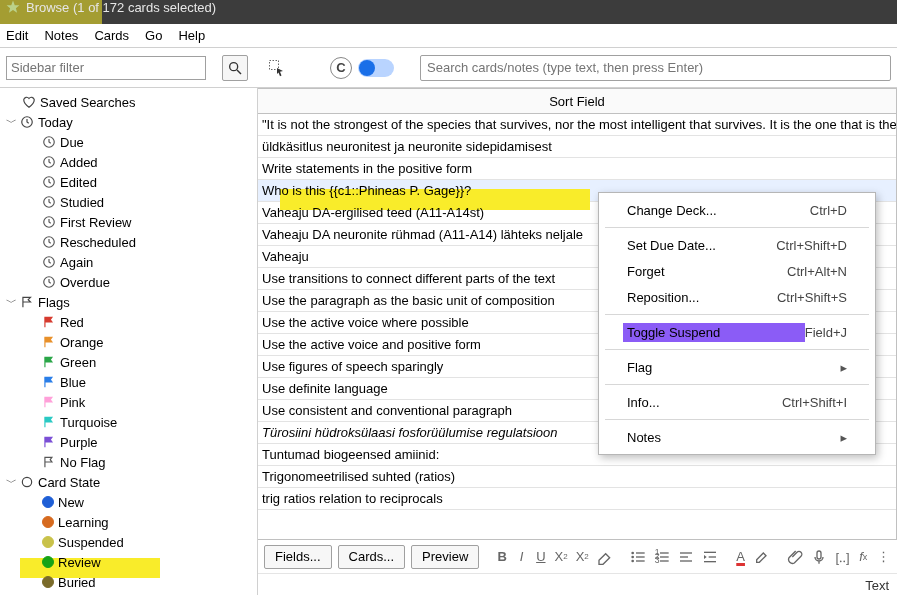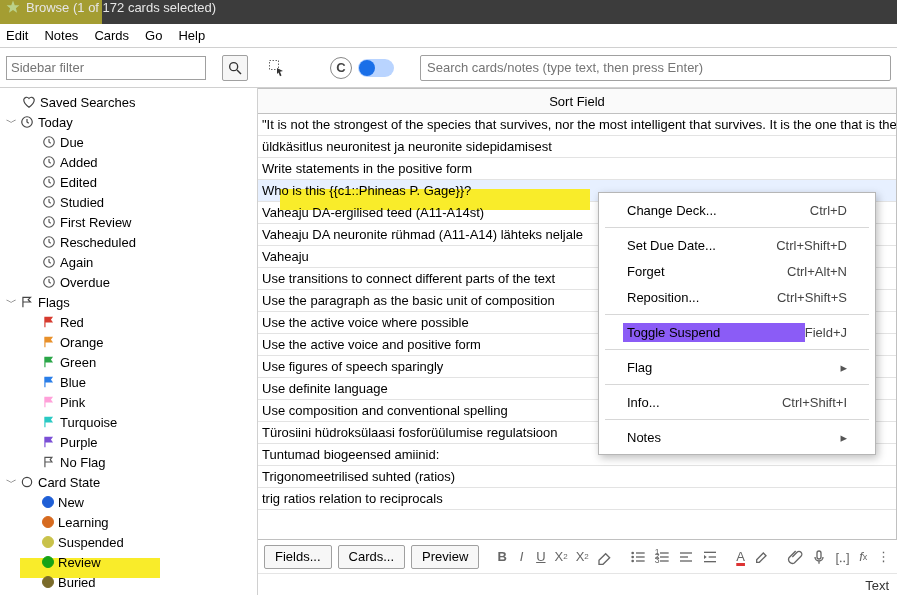--- a/index.html
+++ b/index.html
@@ -297,24 +297,24 @@
         <div class="grid-row">
           <span style="position: relative; z-index: 2;">Use the active voice and positive form</span>
         </div>
         <div class="grid-row">
           <span style="position: relative; z-index: 2;">Use figures of speech sparingly</span>
         </div>
         <div class="grid-row">
           <span style="position: relative; z-index: 2;">Use definite language</span>
         </div>
         <div class="grid-row">
-          <span style="position: relative; z-index: 2;">Use composition and conventional spelling</span>
-        </div>
-        <div class="grid-row">
-          <span style="position: relative; z-index: 2;">Türosiini hüdroksülaasi fosforüülumise regulatsioon</span>
+          <span style="position: relative; z-index: 2;">Use consistent and conventional paragraph</span>
+        </div>
+        <div class="grid-row">
+          <span style="position: relative; z-index: 2; font-style: italic;">Türosiini hüdroksülaasi fosforüülumise regulatsioon</span>
         </div>
         <div class="grid-row">
           <span style="position: relative; z-index: 2;">Tuntumad biogeensed amiinid:</span>
         </div>
         <div class="grid-row">
           <span style="position: relative; z-index: 2;">Trigonomeetrilised suhted (ratios)</span>
         </div>
         <div class="grid-row">
           <span style="position: relative; z-index: 2;">trig ratios relation to reciprocals</span>
         </div>

